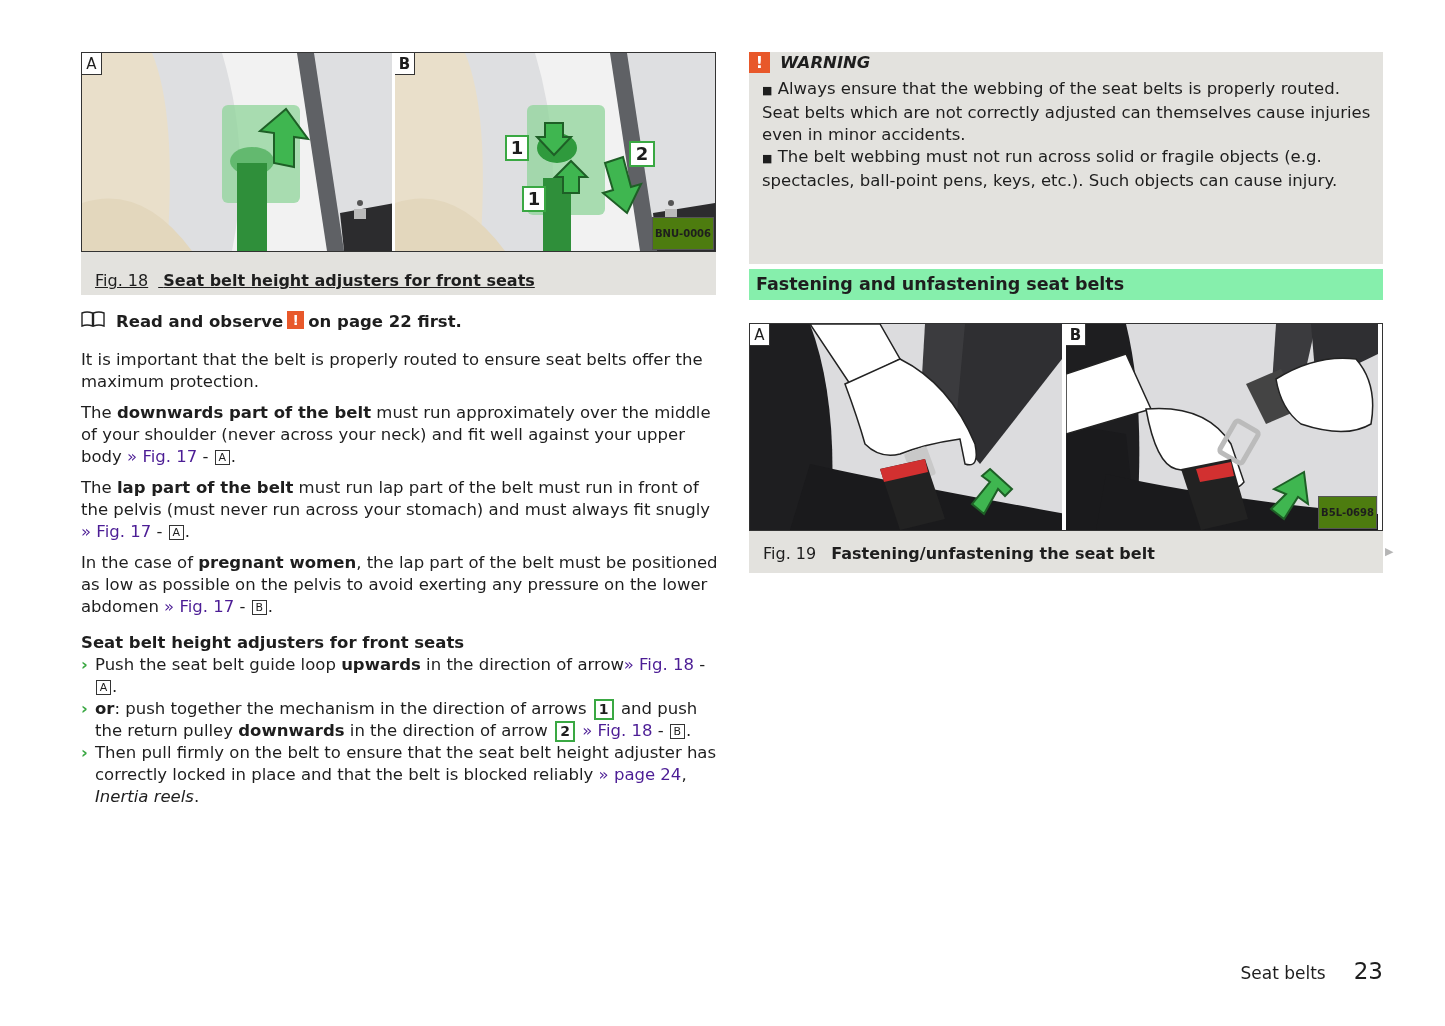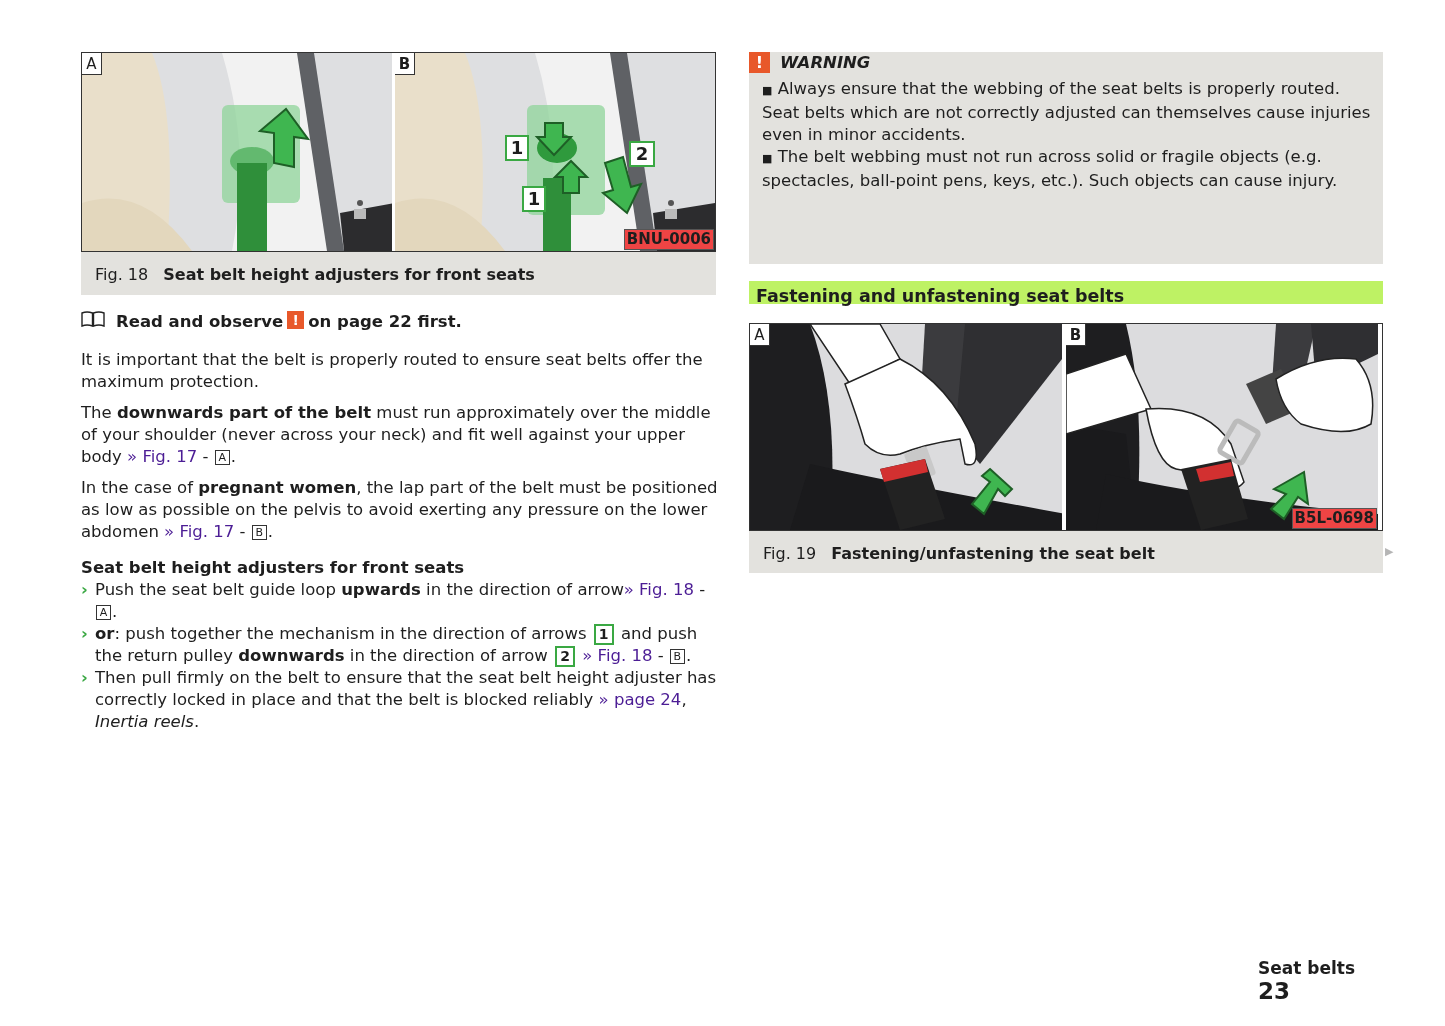--- a/index.html
+++ b/index.html
@@ -9,23 +9,23 @@
   .b { font-weight: bold; }
   .i { font-style: italic; }
 
   
   .fig18 { position: absolute; left: 81px; top: 52px; width: 635px; height: 243px; background: #e3e2de; }
   .fig18 .imgs { position: absolute; left: 0; top: 0; width: 635px; height: 200px; border: 1px solid #333; background: #fff; display: flex; }
   .panel { position: relative; height: 198px; overflow: hidden; }
   .panel.a { width: 313px; border-right: 3px solid #fff; }
   .panel.b { width: 320px; }
   .panel-label { position: absolute; left: 0; top: 0; width: 20px; height: 22px; background: #fff; border-right: 1px solid #333; border-bottom: 1px solid #333; font-size: 15px; text-align: center; line-height: 22px; z-index: 5; }
-  .code-tag { position: absolute; right: 1px; bottom: 1px; background: #ef4444; border: 1px solid #555; font-size: 15px; padding: 4px 2px; line-height: 11px; z-index: 5; }
+  .code-tag { position: absolute; right: 1px; bottom: 1px; background: #4d7c0f; border: 1px solid #555; font-size: 10px; padding: 10px 2px; line-height: 11px; z-index: 5; }
   .caption { position: absolute; left: 14px; font-size: 16px; }
-  .fig18 .caption { top: 213px; }
+  .fig18 .caption { top: 219px; text-decoration: underline; }
   .caption .num { margin-right: 10px; }
   .caption .title { font-weight: bold; }
 
   
   .left-col { position: absolute; left: 81px; top: 311px; width: 640px; font-size: 16.5px; line-height: 22px; }
   .read-line { font-weight: bold; display: flex; align-items: flex-start; margin-bottom: 16px; }
   .book-icon { display: inline-block; width: 24px; height: 16px; margin-right: 11px; position: relative; }
   .warn-sq { display: inline-block; width: 17px; height: 18px; background: #e8582a; color: #fff; font-weight: bold; text-align: center; line-height: 18px; font-size: 14px; margin: 0 4px; }
   .para { margin-bottom: 9px; }
   .boxref { display: inline-block; border: 1px solid #333; font-size: 11px; line-height: 13px; width: 15px; height: 15px; text-align: center; vertical-align: middle; margin: 0 1px; }
@@ -35,32 +35,32 @@
   .step .chev { position: absolute; left: 0; top: 0; color: #3aa843; font-weight: bold; }
 
   
   .warning { position: absolute; left: 749px; top: 52px; width: 634px; height: 212px; background: #e3e2de; padding: 0; }
   .warning-head { position: absolute; left: 0; top: 0; display: flex; align-items: center; }
   .warning-head .warn-sq { width: 21px; height: 21px; line-height: 21px; margin: 0 10px 0 0; font-size: 16px; }
   .warning-head .label { font-weight: bold; font-size: 16.5px; font-style: italic; }
   .warning-body { position: absolute; left: 13px; top: 26px; width: 615px; font-size: 16.5px; line-height: 22px; }
 
   
-  .section-bar { position: absolute; left: 749px; top: 281px; width: 634px; height: 23px; background: #bef264; font-weight: bold; font-size: 17.5px; line-height: 31px; padding-left: 7px; }
+  .section-bar { position: absolute; left: 749px; top: 269px; width: 634px; height: 31px; background: #86efac; font-weight: bold; font-size: 17.5px; line-height: 31px; padding-left: 7px; }
 
   
   .fig19 { position: absolute; left: 749px; top: 323px; width: 634px; height: 250px; background: #e3e2de; }
   .fig19 .imgs { position: absolute; left: 0; top: 0; width: 634px; height: 208px; border: 1px solid #333; background: #fff; display: flex; }
   .fig19 .panel.a { width: 316px; border-right: 4px solid #fff; height: 206px; }
   .fig19 .panel.b { width: 312px; height: 206px; }
   .fig19 .caption { top: 221px; }
   .next-arrow { position: absolute; left: 1385px; top: 545px; color: #b5b5b5; font-size: 11px; }
 
   
-  .footer { position: absolute; right: 62px; top: 958px; font-weight: bold; display: flex; align-items: baseline; flex-direction: column; }
+  .footer { position: absolute; right: 62px; top: 958px; font-weight: normal; display: flex; align-items: baseline; }
   .footer .sec { font-size: 17px; margin-right: 28px; }
   .footer .pg { font-size: 23px; }
 </style>
 </head>
 <body>
 
 <div class="fig18">
   <div class="imgs">
     <div class="panel a">
       <svg width="313" height="198" viewBox="0 0 313 198">
@@ -119,20 +119,21 @@
     </span>
     <span>Read and observe</span>
     <span class="warn-sq">!</span>
     <a>on page 22 first.</a>
   </div>
 
   <p class="para">It is important that the belt is properly routed to ensure seat belts offer the maximum protection.</p>
 
   <p class="para"><span>The </span><span class="b">downwards part of the belt</span><span> must run approximately over the middle of your shoulder (never across your neck) and fit well against your upper body </span><a class="green">» Fig. 17</a><span> - </span><span class="boxref">A</span><span>.</span></p>
 
+  <p class="para"><span>The </span><span class="b">lap part of the belt</span><span> must run lap part of the belt must run in front of the pelvis (must never run across your stomach) and must always fit snugly </span><a class="green">» Fig. 17</a><span> - </span><span class="boxref">A</span><span>.</span></p>
 
   <p class="para"><span>In the case of </span><span class="b">pregnant women</span><span>, the lap part of the belt must be positioned as low as possible on the pelvis to avoid exerting any pressure on the lower abdo­men </span><a class="green">» Fig. 17</a><span> - </span><span class="boxref">B</span><span>.</span></p>
 
   <div class="sub-head">Seat belt height adjusters for front seats</div>
 
   <div class="step">
     <span class="chev">›</span>
     <span>Push the seat belt guide loop </span><span class="b">upwards</span><span> in the direction of arrow</span><a class="green">» Fig. 18</a><span> - </span><span class="boxref">A</span><span>.</span>
   </div>
 

